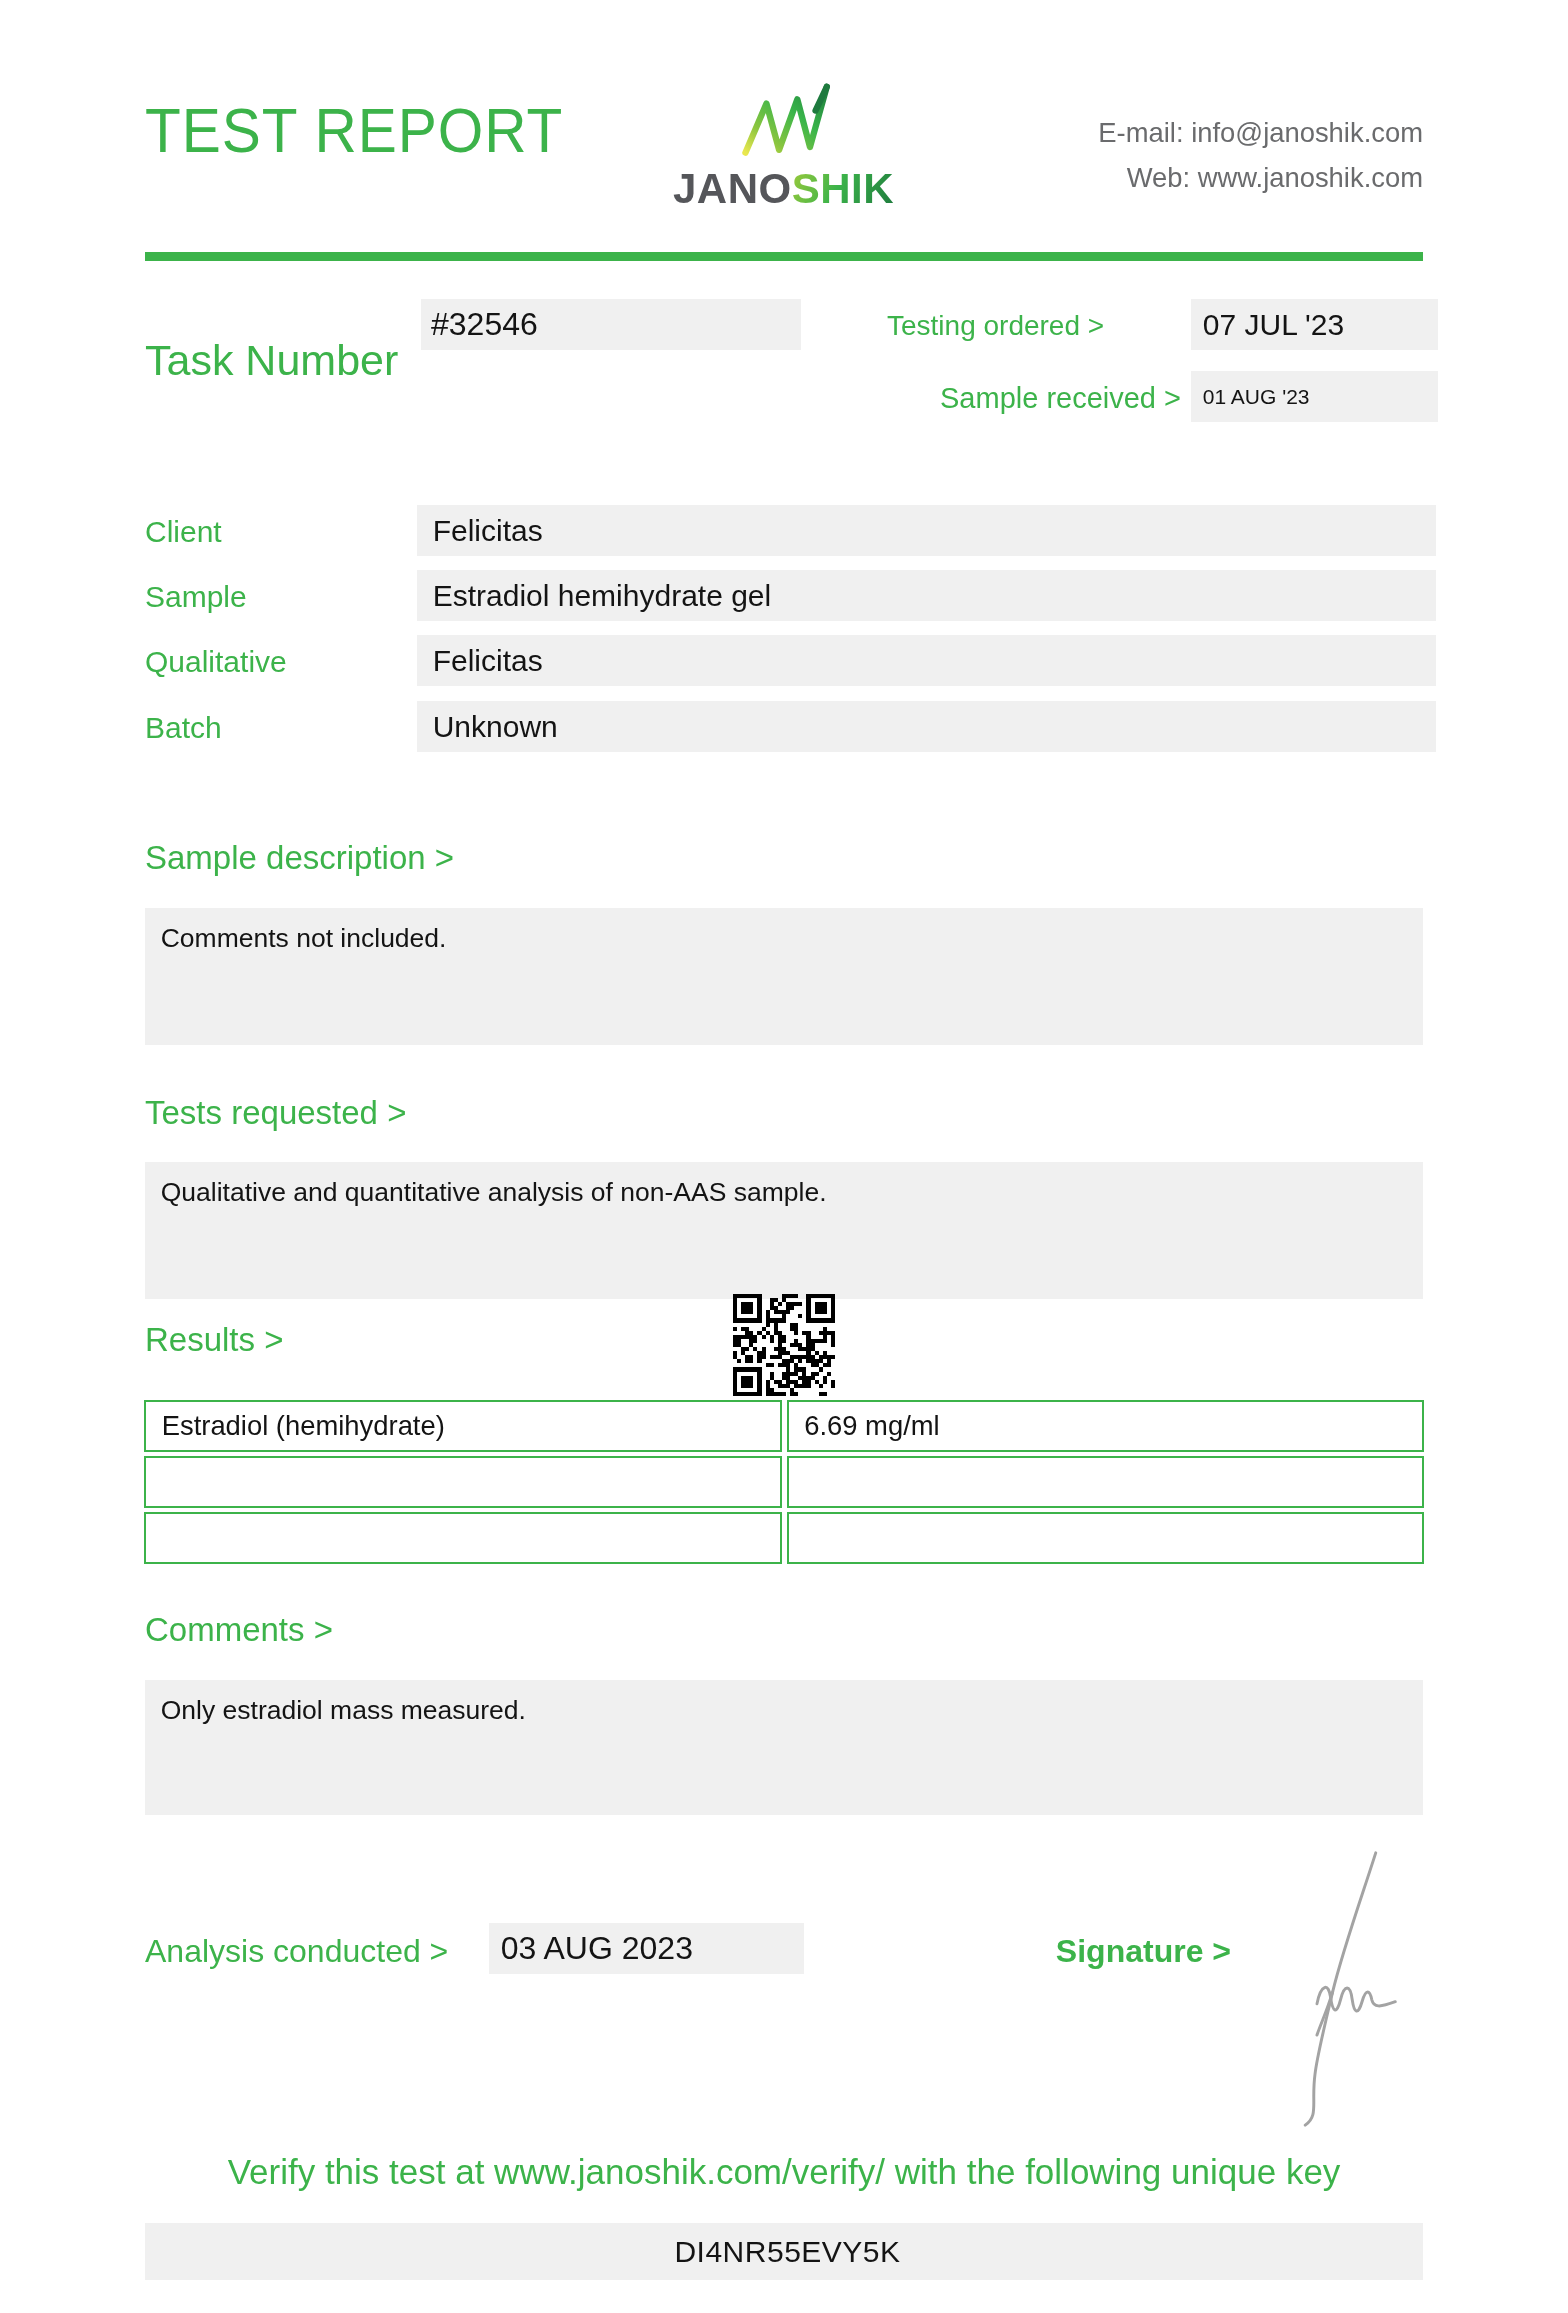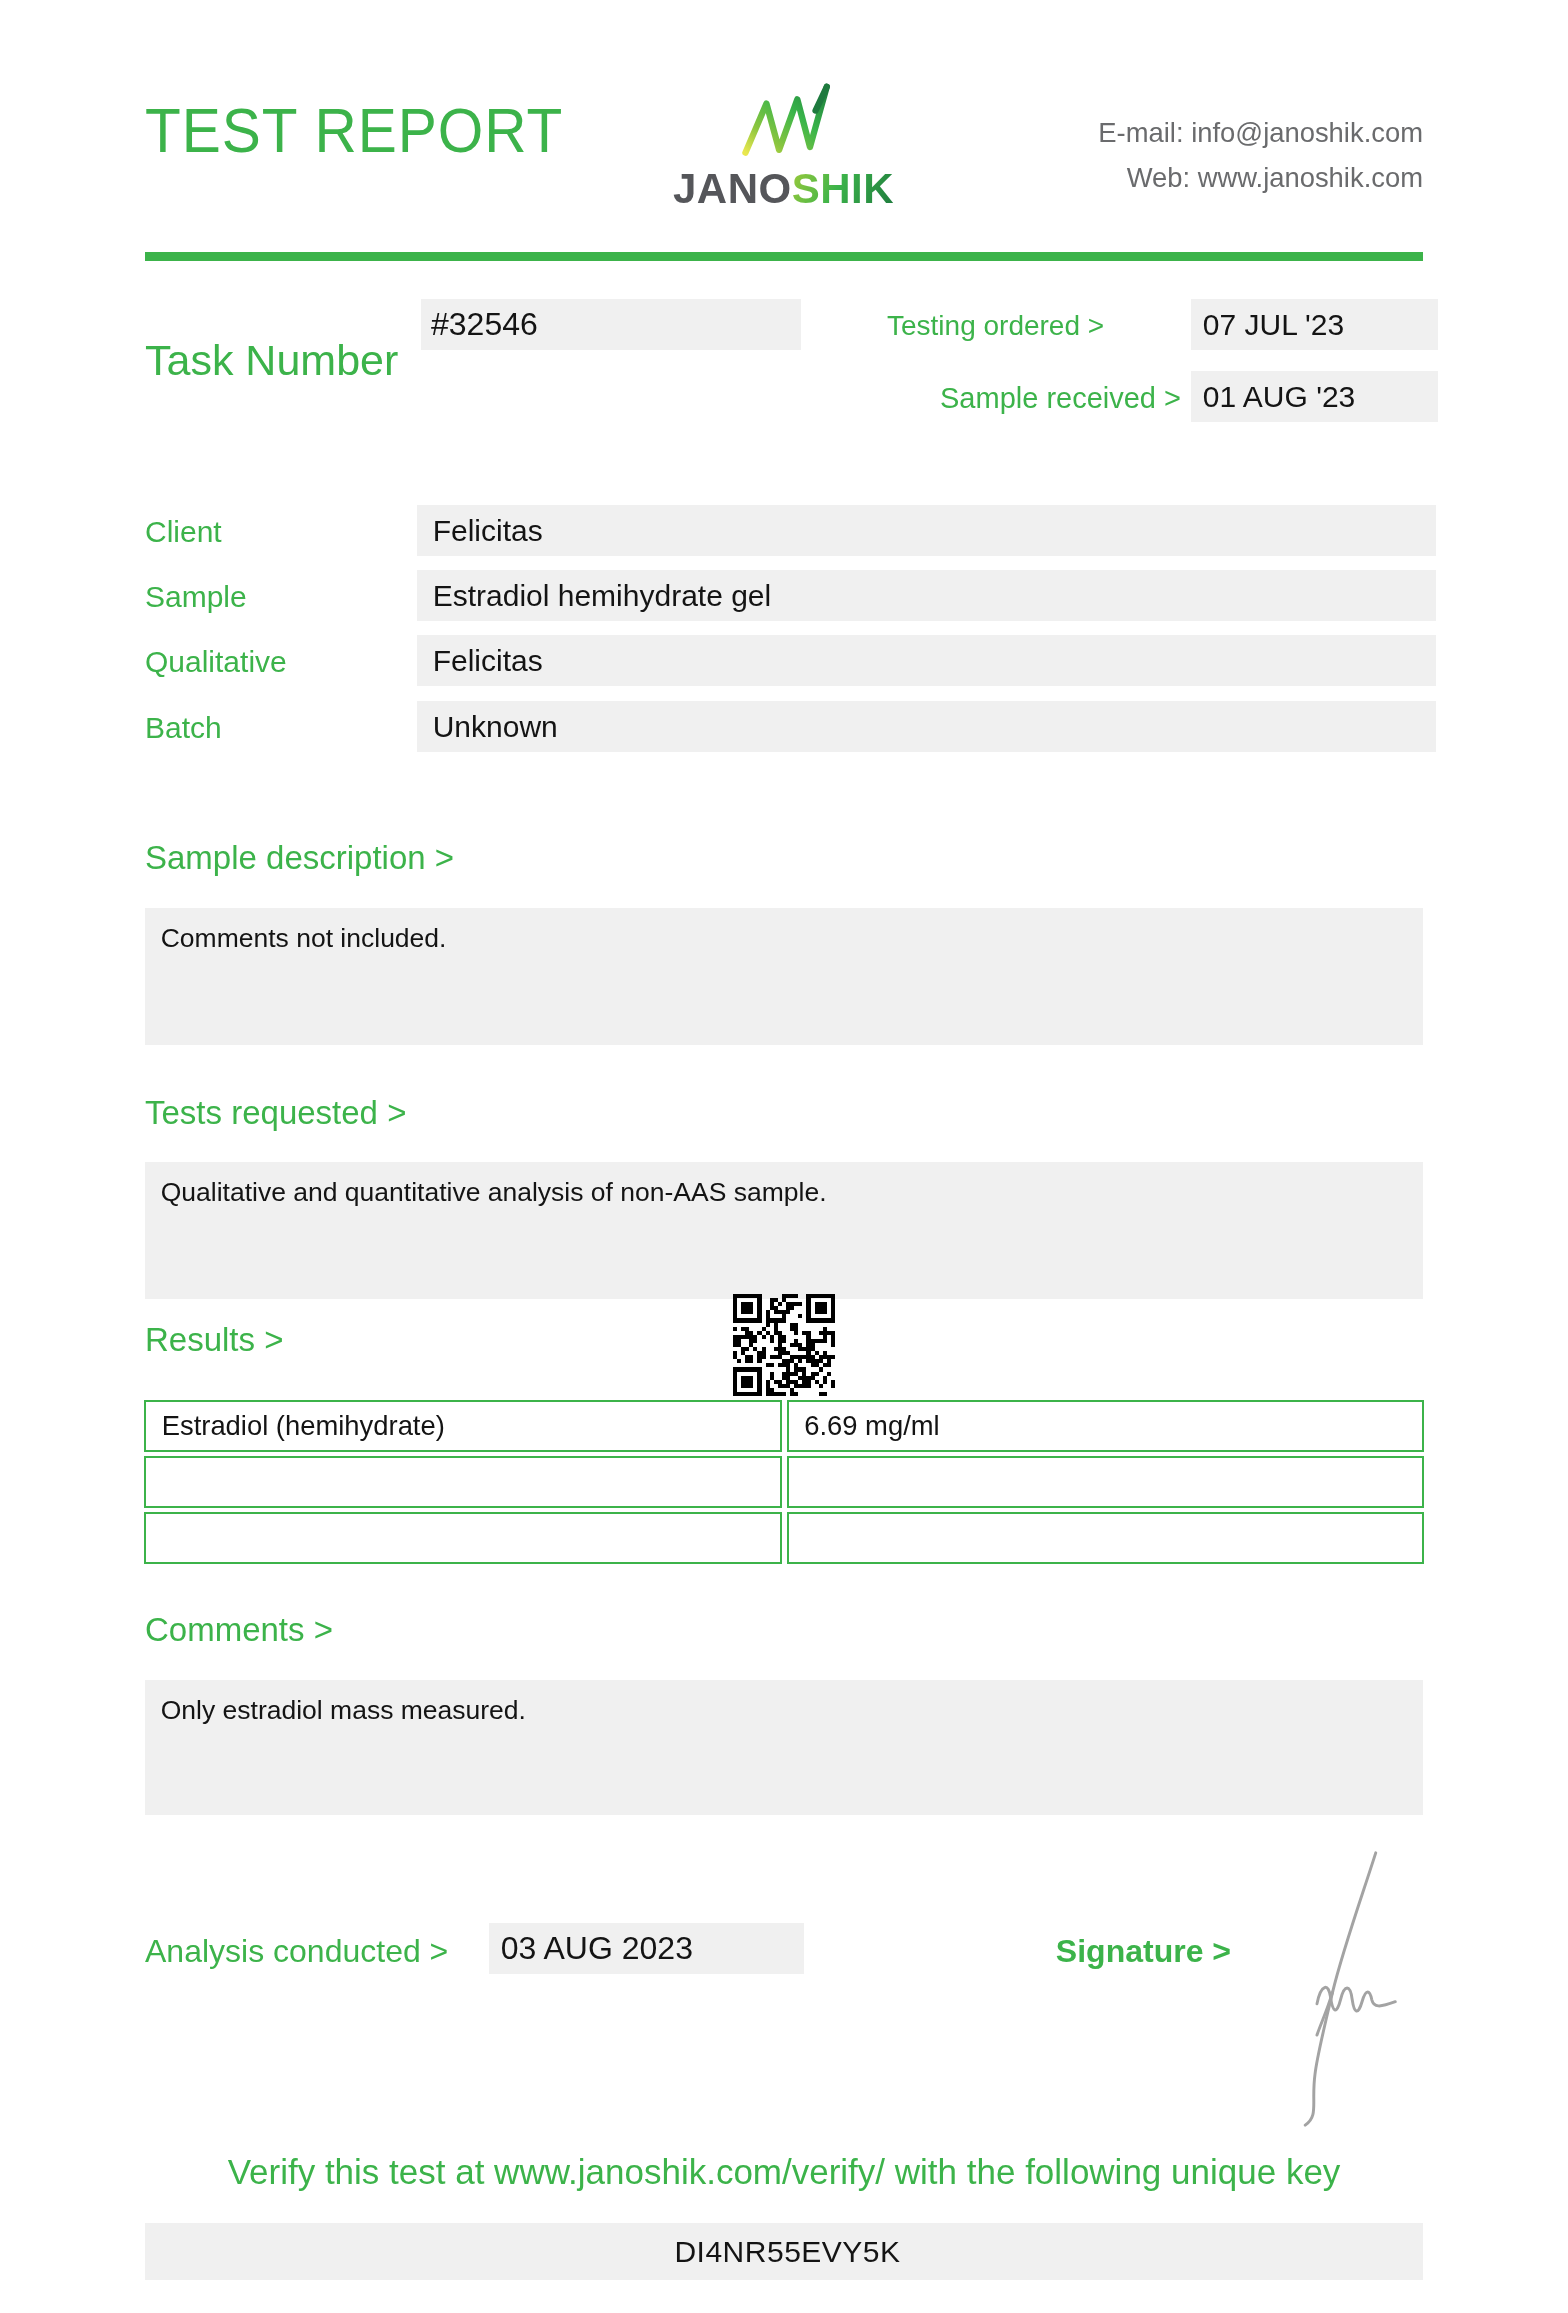--- a/index.html
+++ b/index.html
@@ -33,21 +33,21 @@
   .glabel{color:var(--green,#3cb34a);white-space:nowrap;}
   .vbox{background:var(--box_gray,#f0f0f0);display:flex;align-items:center;}
   .vtext{font-weight:500;color:#141414;}
 
   
   .task-label{left:145px;top:308px;font-size:43px;margin-top:28px;}
   .task-box{left:421px;top:299px;width:370px;height:51px;padding-left:10px;font-size:32px;}
   .ord-label{left:887px;top:310px;width:294px;text-align:left;font-size:28px;}
   .ord-box{left:1191px;top:299px;width:235px;height:51px;padding-left:11.8px;font-size:30px;text-align:center;}
   .rec-label{left:887px;top:382px;width:294px;text-align:right;font-size:29px;}
-  .rec-box{left:1191px;top:371px;width:235px;height:51px;padding-left:11.8px;font-size:30px;}
+  .rec-box{left:1191px;top:371px;width:235px;height:51px;padding-left:11.8px;font-size:21px;}
 
   
   .info-label{left:145px;font-size:30px;}
   .info-box{left:417px;width:1003px;height:51px;padding-left:15.7px;font-size:30px;}
 
   
   .sec-h{left:145px;font-size:33px;color:var(--green,#3cb34a);white-space:nowrap;}
   .sec-box{left:145px;width:1278px;background:var(--box_gray,#f0f0f0);
     padding:13.7px 15.7px;box-sizing:border-box;font-size:26.5px;line-height:33px;color:#141414;}
 

